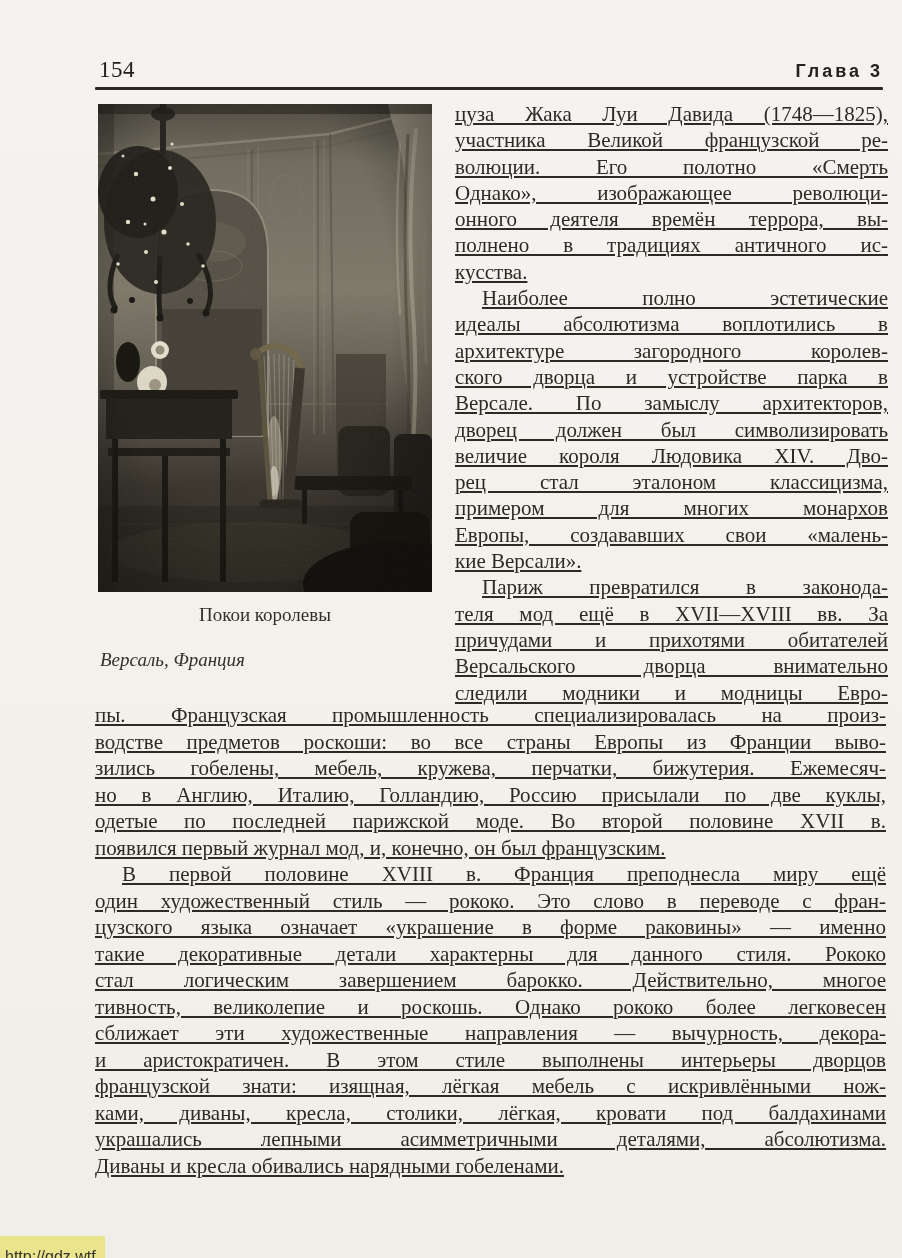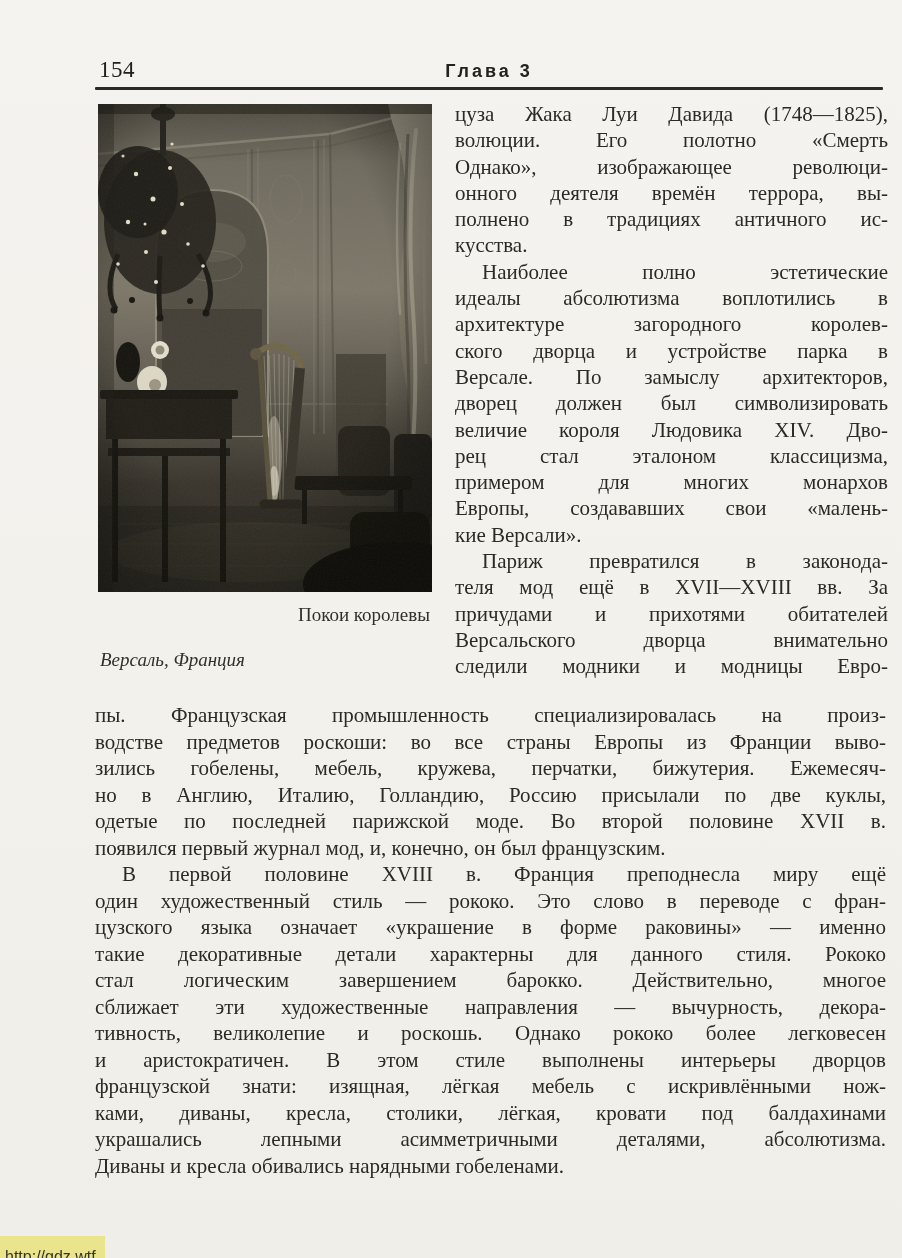--- a/index.html
+++ b/index.html
@@ -14,53 +14,54 @@
     color:#2c2a24;
   }
   
   .pagenum{
     position:absolute;left:99px;top:57px;
     font-family:Liberation Serif, serif;
     font-size:23px;letter-spacing:.5px;color:#22201c;
   }
   .chapter{
     position:absolute;left:95px;top:61px;width:788px;
-    text-align:center;
+    text-align:right;
     font-family:"Liberation Sans","DejaVu Sans",sans-serif;
     font-weight:bold;font-size:18px;letter-spacing:3px;color:#24221e;
   }
   .rule{
     position:absolute;left:95px;top:87px;width:788px;height:3px;
     background:#2b2925;border-radius:1px;
   }
   
   .photo{
     position:absolute;left:98px;top:104px;width:334px;height:488px;
     background:#3a372f;
   }
   .photo svg{display:block;width:100%;height:100%;}
   .caption{
     position:absolute;left:100px;top:604px;width:330px;
     font-size:19px;line-height:22.5px;color:#33302a;
   }
-  .caption .tline{text-align:right;}
+  .caption .tline{text-align:center;}
   .caption-source{font-style:italic;}
   
   .right-col{
     position:absolute;left:455px;top:101px;width:433px;
     font-size:21px;line-height:26.3px;
   }
   .fullwide{
     position:absolute;left:95px;top:702px;width:791px;
     font-size:21px;line-height:26.5px;
   }
   .para .tline{
     text-align:justify;
     text-align-last:justify;
     white-space:normal;
+    text-decoration:underline;
   }
   .para:not(.cont) .tline:last-child{text-align-last:left;}
   .para.ind .tline:first-child{text-indent:27px;}
   
   .watermark{
     position:absolute;left:0;top:1236px;
     background:#eae58d;
     font-family:"Liberation Sans","DejaVu Sans",sans-serif;
     font-size:16px;color:#35332c;
     padding:12px 9px 3px 5px;
@@ -221,20 +222,21 @@
   </div>
 
   <div class="caption">
       <div class="tline">Покои королевы</div>
     </div>
   <div class="caption caption-source" style="top:649px">Версаль, Франция</div>
 
   <div class="right-col">
     <div class="para">
         <div class="tline">цуза Жака Луи Давида (1748—1825),</div>
+        <div class="tline">участника Великой французской ре-</div>
         <div class="tline">волюции. Его полотно «Смерть</div>
         <div class="tline">Однако», изображающее революци-</div>
         <div class="tline">онного деятеля времён террора, вы-</div>
         <div class="tline">полнено в традициях античного ис-</div>
         <div class="tline">кусства.</div>
       </div>
     <div class="para ind">
         <div class="tline">Наиболее полно эстетические</div>
         <div class="tline">идеалы абсолютизма воплотились в</div>
         <div class="tline">архитектуре загородного королев-</div>
@@ -264,22 +266,22 @@
         <div class="tline">но в Англию, Италию, Голландию, Россию присылали по две куклы,</div>
         <div class="tline">одетые по последней парижской моде. Во второй половине XVII в.</div>
         <div class="tline">появился первый журнал мод, и, конечно, он был французским.</div>
       </div>
     <div class="para ind">
         <div class="tline">В первой половине XVIII в. Франция преподнесла миру ещё</div>
         <div class="tline">один художественный стиль — рококо. Это слово в переводе с фран-</div>
         <div class="tline">цузского языка означает «украшение в форме раковины» — именно</div>
         <div class="tline">такие декоративные детали характерны для данного стиля. Рококо</div>
         <div class="tline">стал логическим завершением барокко. Действительно, многое</div>
+        <div class="tline">тивность, великолепие и роскошь. Однако рококо более легковесен</div>
         <div class="tline">сближает эти художественные направления — вычурность, декора-</div>
-        <div class="tline">тивность, великолепие и роскошь. Однако рококо более легковесен</div>
         <div class="tline">и аристократичен. В этом стиле выполнены интерьеры дворцов</div>
         <div class="tline">французской знати: изящная, лёгкая мебель с искривлёнными нож-</div>
         <div class="tline">ками, диваны, кресла, столики, лёгкая, кровати под балдахинами</div>
         <div class="tline">украшались лепными асимметричными деталями, абсолютизма.</div>
         <div class="tline">Диваны и кресла обивались нарядными гобеленами.</div>
       </div>
   </div>
 
   <div class="watermark">http://gdz.wtf</div>
 </div>

